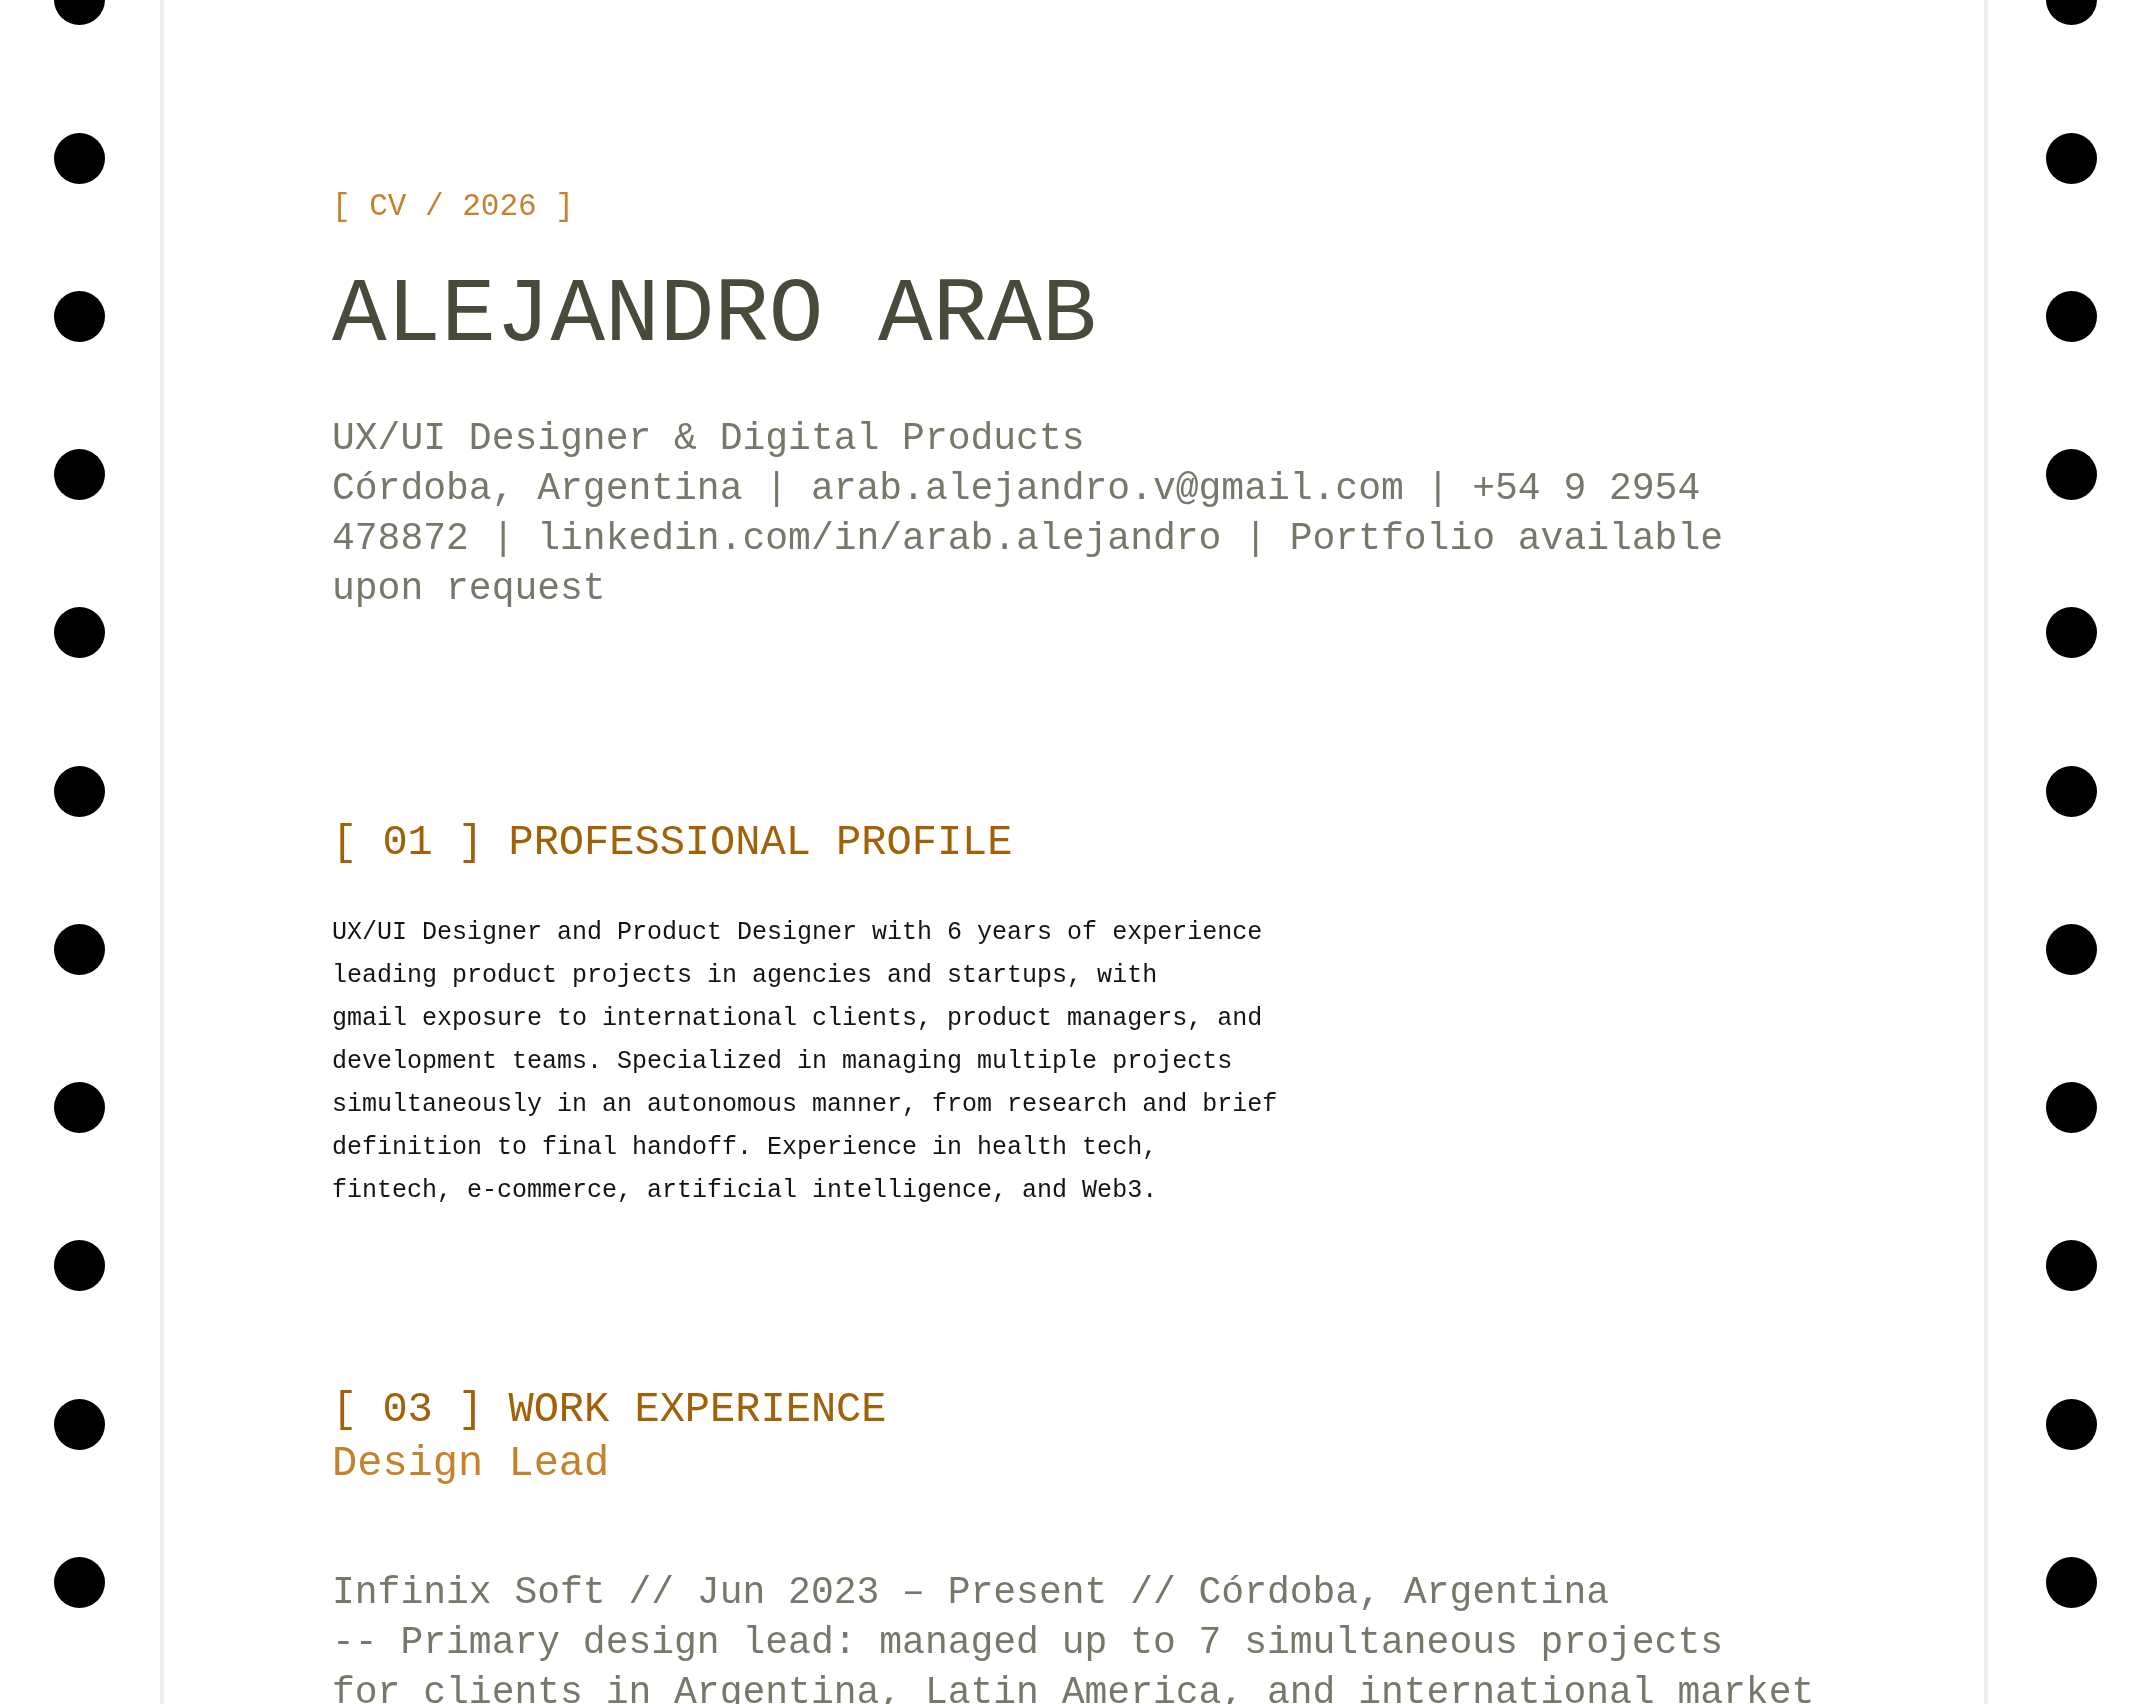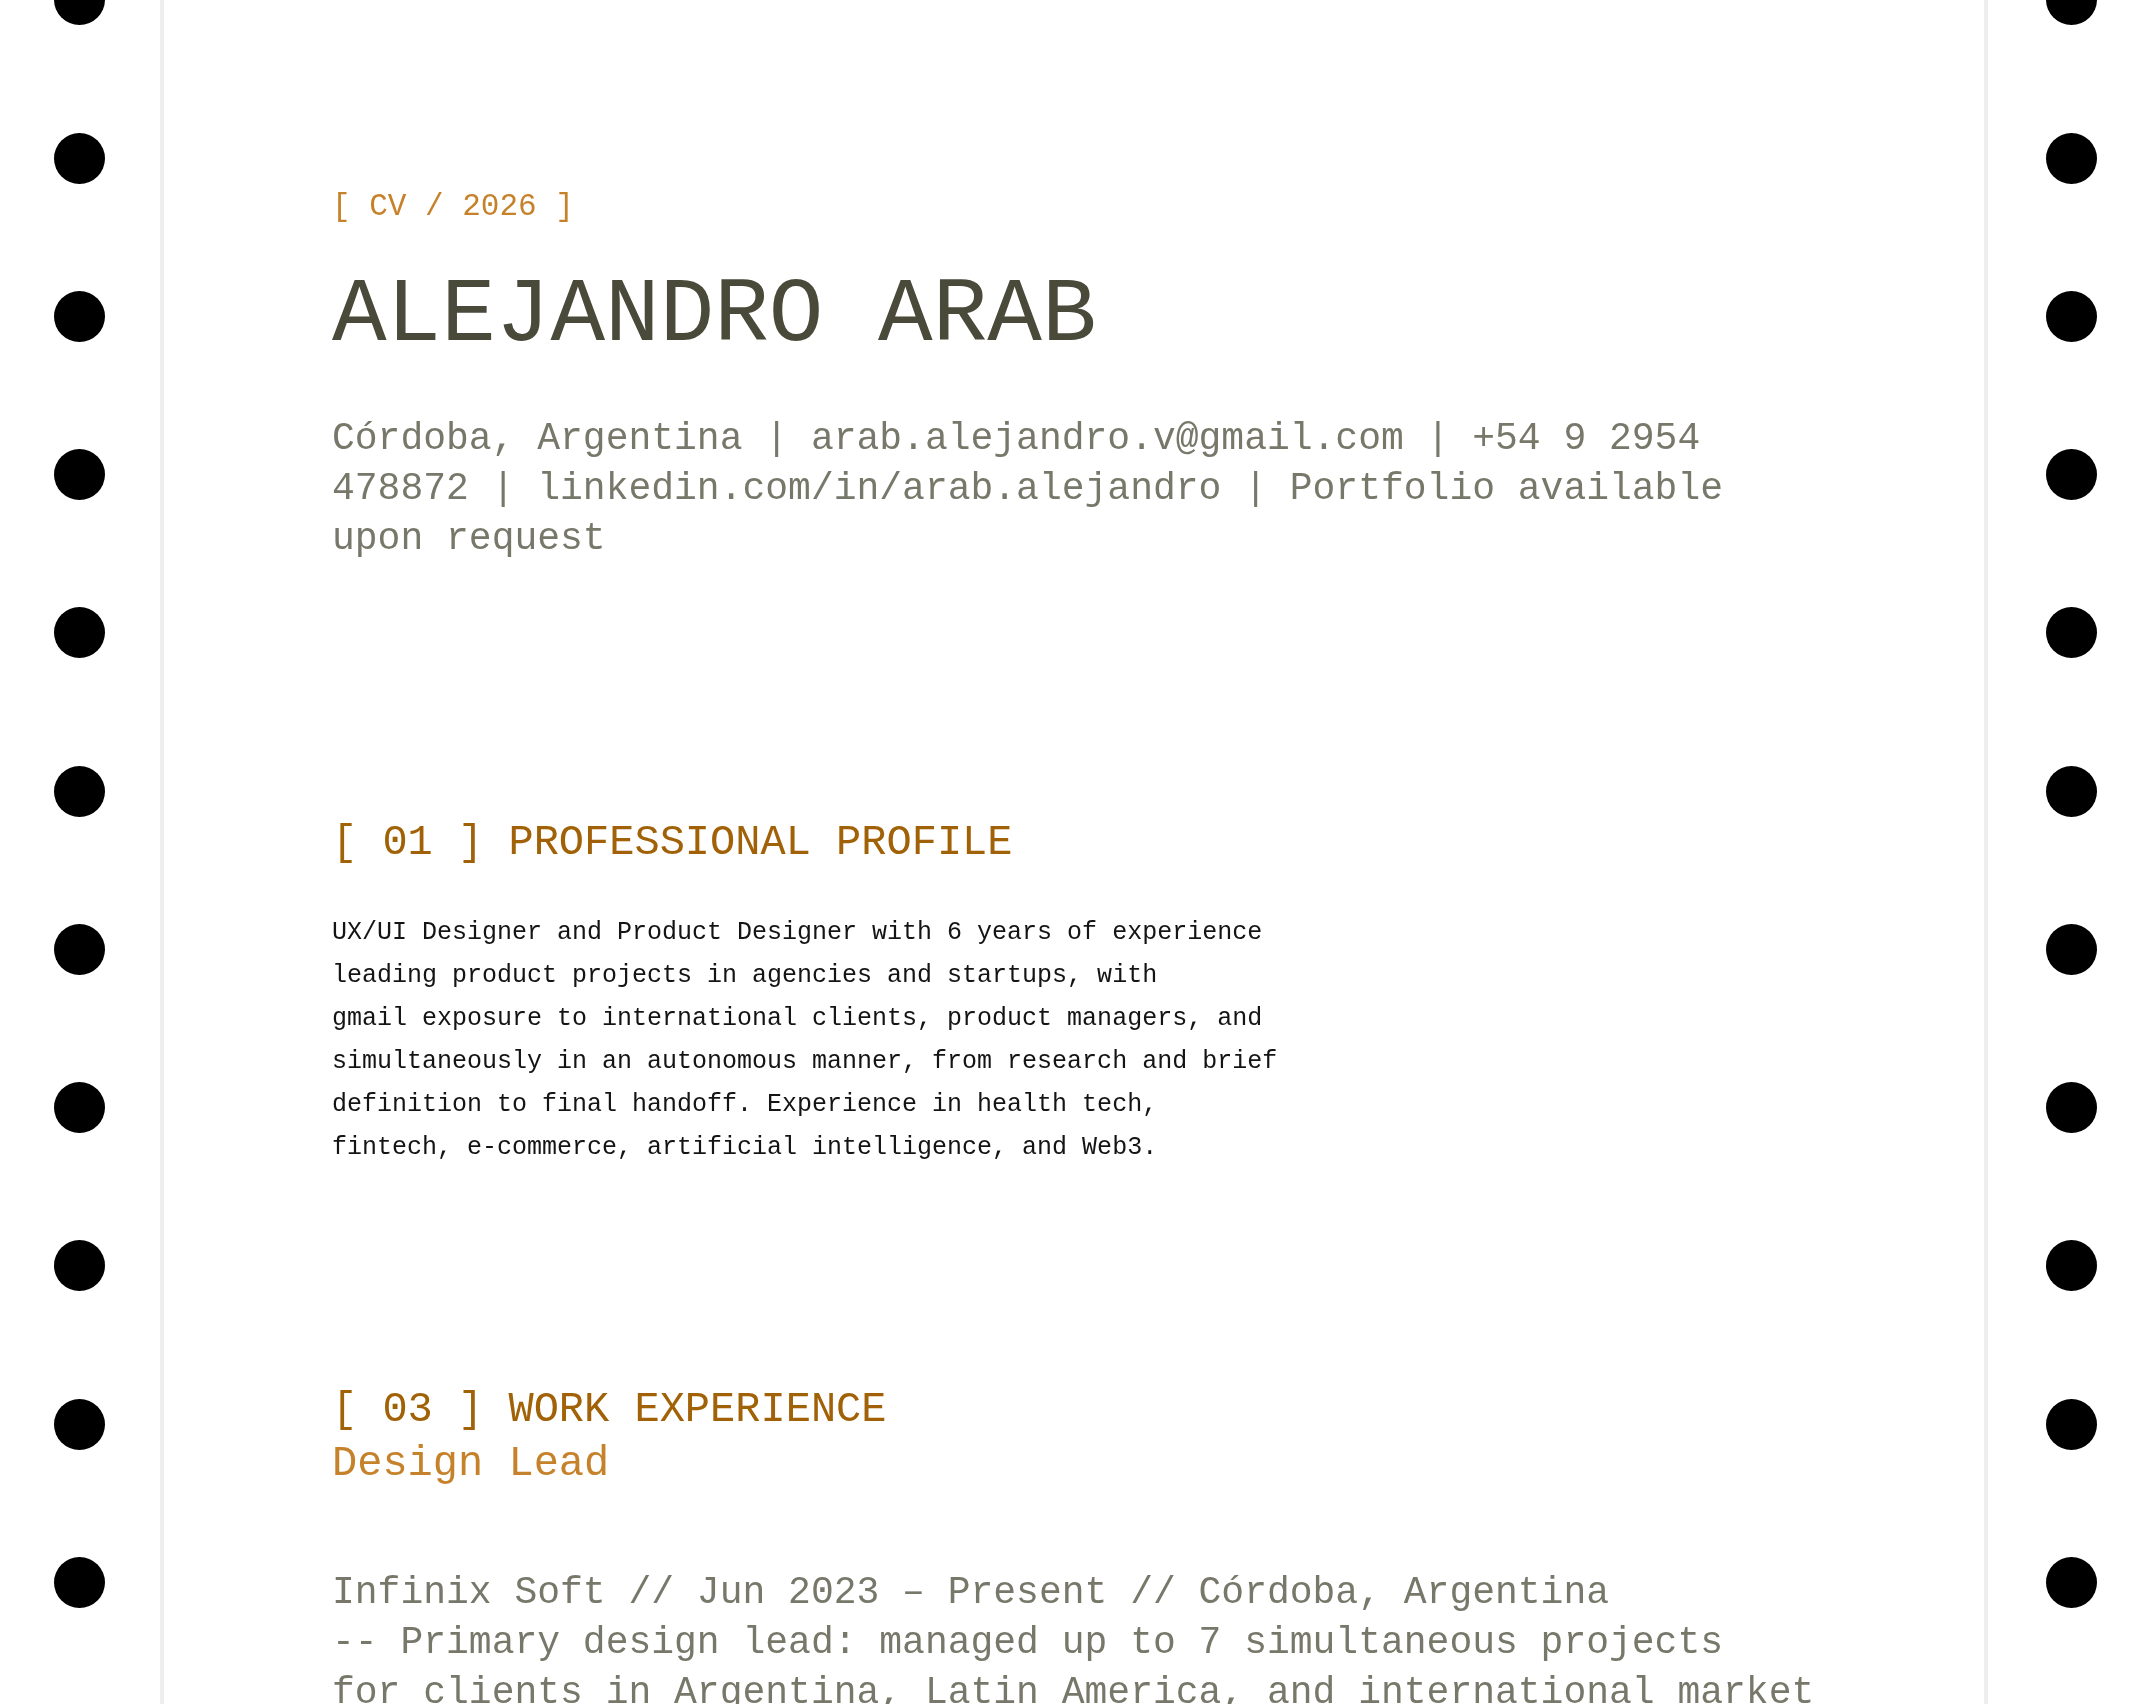--- a/index.html
+++ b/index.html
@@ -54,28 +54,30 @@
     <div class="dot" style="top: 1399px;"></div>
     <div class="dot" style="top: 1557px;"></div>
   </div>
 
 <div class="card"></div>
 
 <div class="content">
   <div class="label">[ CV / 2026 ]</div>
   <div class="name">ALEJANDRO ARAB</div>
   <div class="contact">
+    <div>UX/UI Designer &amp; Digital Products</div>
     <div>Córdoba, Argentina | arab.alejandro.v@gmail.com | +54 9 2954 478872 | linkedin.com/in/arab.alejandro | Portfolio available upon request</div>
   </div>
 
   <div class="sec-title sec1">[ 01 ] PROFESSIONAL PROFILE</div>
   <div class="profile">
     <div>UX/UI Designer and Product Designer with 6 years of experience</div>
     <div>leading product projects in agencies and startups, with</div>
     <div>gmail exposure to international clients, product managers, and</div>
+    <div>development teams. Specialized in managing multiple projects</div>
     <div>simultaneously in an autonomous manner, from research and brief</div>
     <div>definition to final handoff. Experience in health tech,</div>
     <div>fintech, e-commerce, artificial intelligence, and Web3.</div>
   </div>
 
   <div class="sec-title sec2">[ 03 ] WORK EXPERIENCE</div>
   <div class="role">Design Lead</div>
   <div class="job">
     <div>Infinix Soft // Jun 2023 – Present // Córdoba, Argentina</div>
     <div>-- Primary design lead: managed up to 7 simultaneous projects</div>

